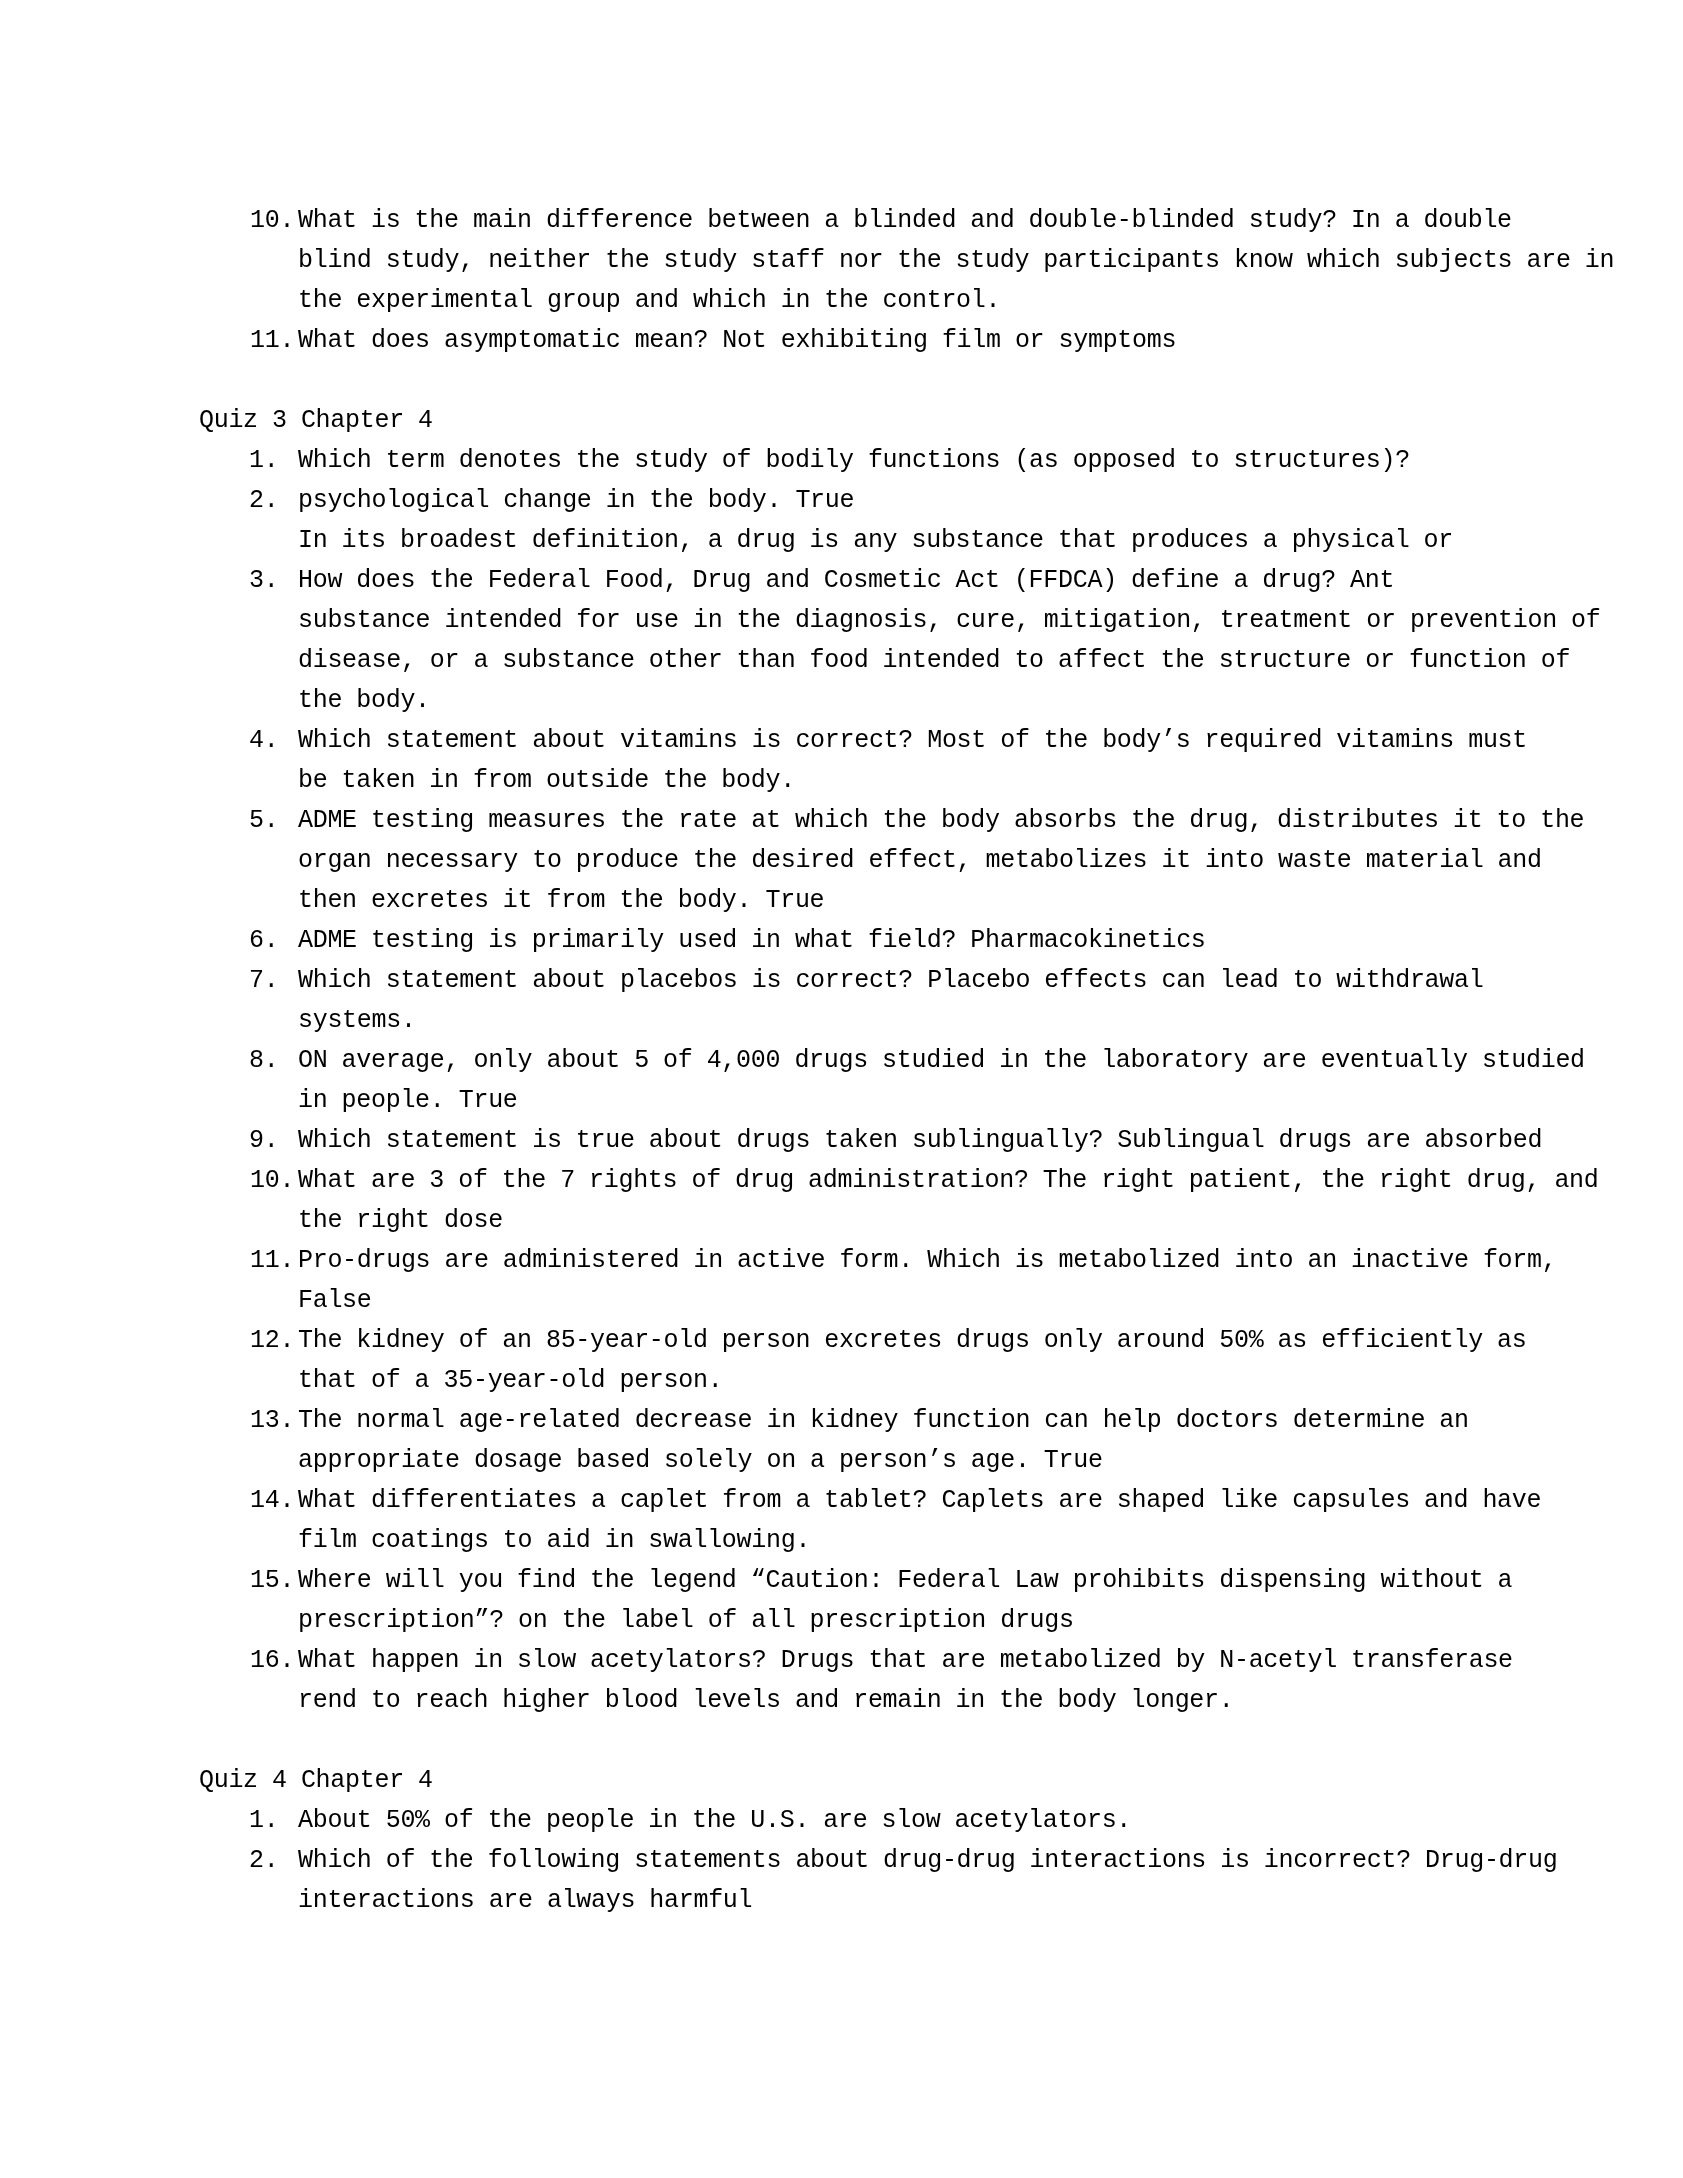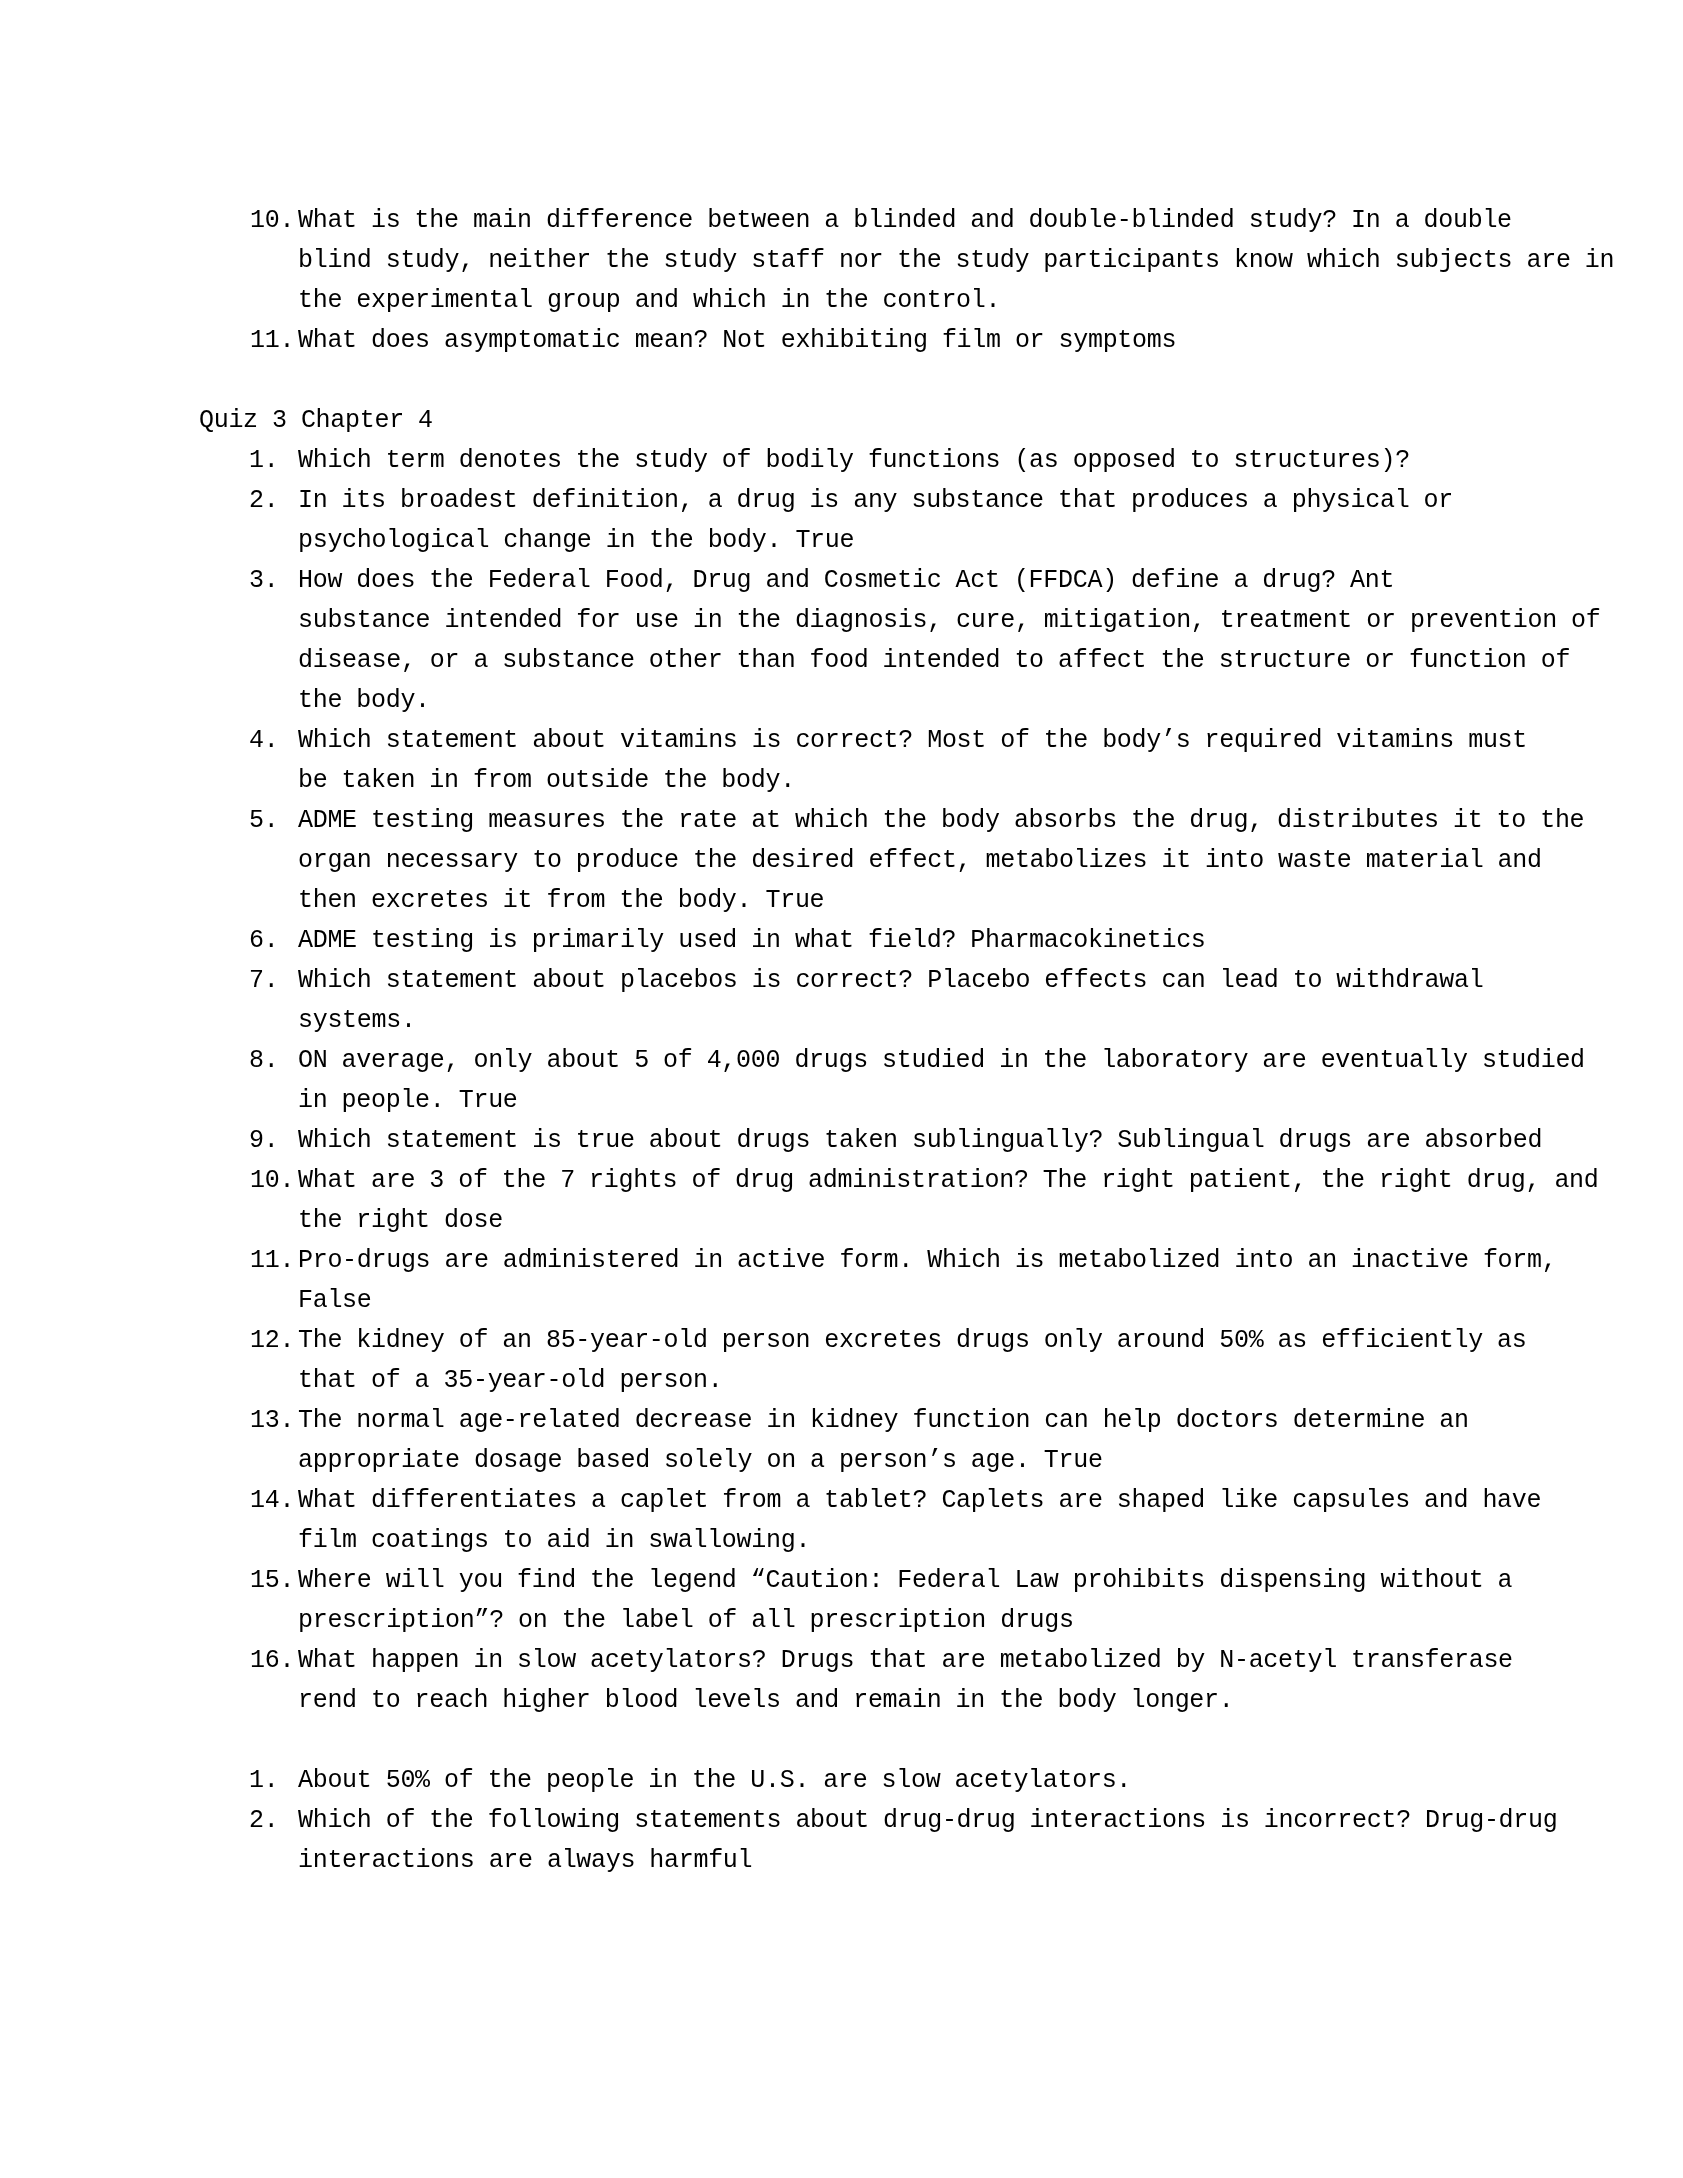--- a/index.html
+++ b/index.html
@@ -68,22 +68,22 @@
       <div class="item">
         <span class="num">1.</span>
         <div class="text">
           <div class="line">Which term denotes the study of bodily functions (as opposed to structures)?</div>
         </div>
       </div>
 
       <div class="item">
         <span class="num">2.</span>
         <div class="text">
+          <div class="line">psychological change in the body. True</div>
           <div class="line">In its broadest definition, a drug is any substance that produces a physical or</div>
-          <div class="line">psychological change in the body. True</div>
         </div>
       </div>
 
       <div class="item">
         <span class="num">3.</span>
         <div class="text">
           <div class="line">How does the Federal Food, Drug and Cosmetic Act (FFDCA) define a drug? Ant</div>
           <div class="line">substance intended for use in the diagnosis, cure, mitigation, treatment or prevention of</div>
           <div class="line">disease, or a substance other than food intended to affect the structure or function of</div>
           <div class="line">the body.</div>
@@ -190,20 +190,21 @@
         <div class="text">
           <div class="line">What happen in slow acetylators? Drugs that are metabolized by N-acetyl transferase</div>
           <div class="line">rend to reach higher blood levels and remain in the body longer.</div>
         </div>
       </div>
     </div>
 
     <div class="blank"></div>
 
     <div>
+      <div class="line heading">Quiz 4 Chapter 4</div>
 
       <div class="item">
         <span class="num">1.</span>
         <div class="text">
           <div class="line">About 50% of the people in the U.S. are slow acetylators.</div>
         </div>
       </div>
 
       <div class="item">
         <span class="num">2.</span>

